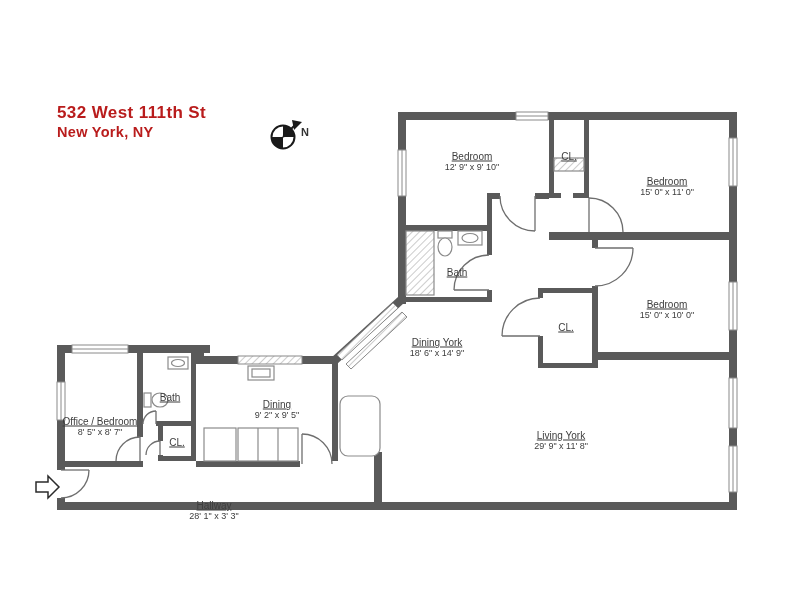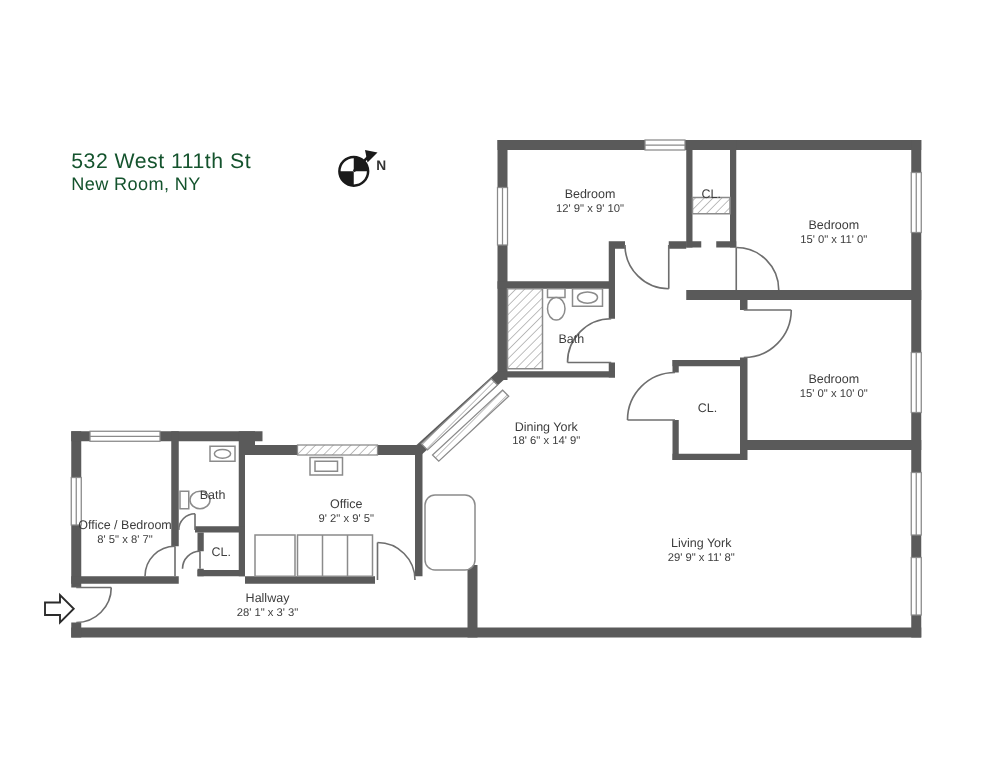--- a/index.html
+++ b/index.html
@@ -1,25 +1,25 @@
 <!DOCTYPE html>
 <html><head>
 <meta charset="utf-8">
 <style>
   html,body{margin:0;padding:0;background:#ffffff;}
   .stage{position:relative;width:792px;height:612px;background:#ffffff;overflow:hidden;
          font-family:"Liberation Sans",sans-serif;}
   .plan-svg{position:absolute;left:0;top:0;}
-  .title{position:absolute;left:57px;top:119px;color:#14532d;font-weight:normal;line-height:1.22;}
+  .title{position:absolute;left:57px;top:103px;color:#b91c1c;font-weight:bold;line-height:1.22;}
   .title .t1{font-size:17px;letter-spacing:.4px;}
   .title .t2{font-size:14.5px;letter-spacing:.3px;}
   .title .t3{font-size:14.5px;letter-spacing:.3px;}
   .room-label{position:absolute;transform:translate(-50%,-50%);text-align:center;
               color:#3d3d3d;white-space:nowrap;}
-  .room-label .rname{font-size:10px;}
+  .room-label .rname{font-size:10px;text-decoration:underline;}
   .room-label .rdims{font-size:9px;}
 </style>
 </head>
 <body>
 
 <div class="stage">
 
   <svg class="plan-svg" width="792" height="612" viewBox="0 0 792 612">
     <defs>
       <pattern id="hatch" patternUnits="userSpaceOnUse" width="5" height="5" patternTransform="rotate(45)">
@@ -167,21 +167,21 @@
       <line x1="283" y1="137" x2="296" y2="124" stroke="#1a1a1a" stroke-width="2"></line>
       <polygon points="292,120 302,122 294,130" fill="#1a1a1a"></polygon>
       <text x="301" y="136" font-size="11" font-weight="bold" fill="#333333" font-family="Liberation Sans, sans-serif">N</text>
     </g>
 
     <polygon points="36,482 48,482 48,476 59,487 48,498 48,492 36,492" fill="#ffffff" stroke="#2b2b2b" stroke-width="1.5"></polygon>
   </svg>
 
   <div class="title">
     <div class="t1">532 West 111th St</div>
-    <div class="t3">New Room, NY</div>
+    <div class="t3">New York, NY</div>
   </div>
 
   <div class="room-label" style="left:472px;top:161px">
     <div class="rname">Bedroom</div>
     <div class="rdims">12' 9" x 9' 10"</div>
   </div>
   <div class="room-label" style="left:569px;top:156px">
     <div class="rname">CL.</div>
   </div>
   <div class="room-label" style="left:667px;top:186px">
@@ -206,25 +206,25 @@
     <div class="rname">Office / Bedroom</div>
     <div class="rdims">8' 5" x 8' 7"</div>
   </div>
   <div class="room-label" style="left:170px;top:397px">
     <div class="rname">Bath</div>
   </div>
   <div class="room-label" style="left:177px;top:442px">
     <div class="rname">CL.</div>
   </div>
   <div class="room-label" style="left:277px;top:409px">
-    <div class="rname">Office</div>
+    <div class="rname">Dining</div>
     <div class="rdims">9' 2" x 9' 5"</div>
   </div>
   <div class="room-label" style="left:561px;top:440px">
     <div class="rname">Living York</div>
     <div class="rdims">29' 9" x 11' 8"</div>
   </div>
-  <div class="room-label" style="left:214px;top:484px">
+  <div class="room-label" style="left:214px;top:510px">
     <div class="rname">Hallway</div>
     <div class="rdims">28' 1" x 3' 3"</div>
   </div>
 
 </div>
 
 </body></html>

